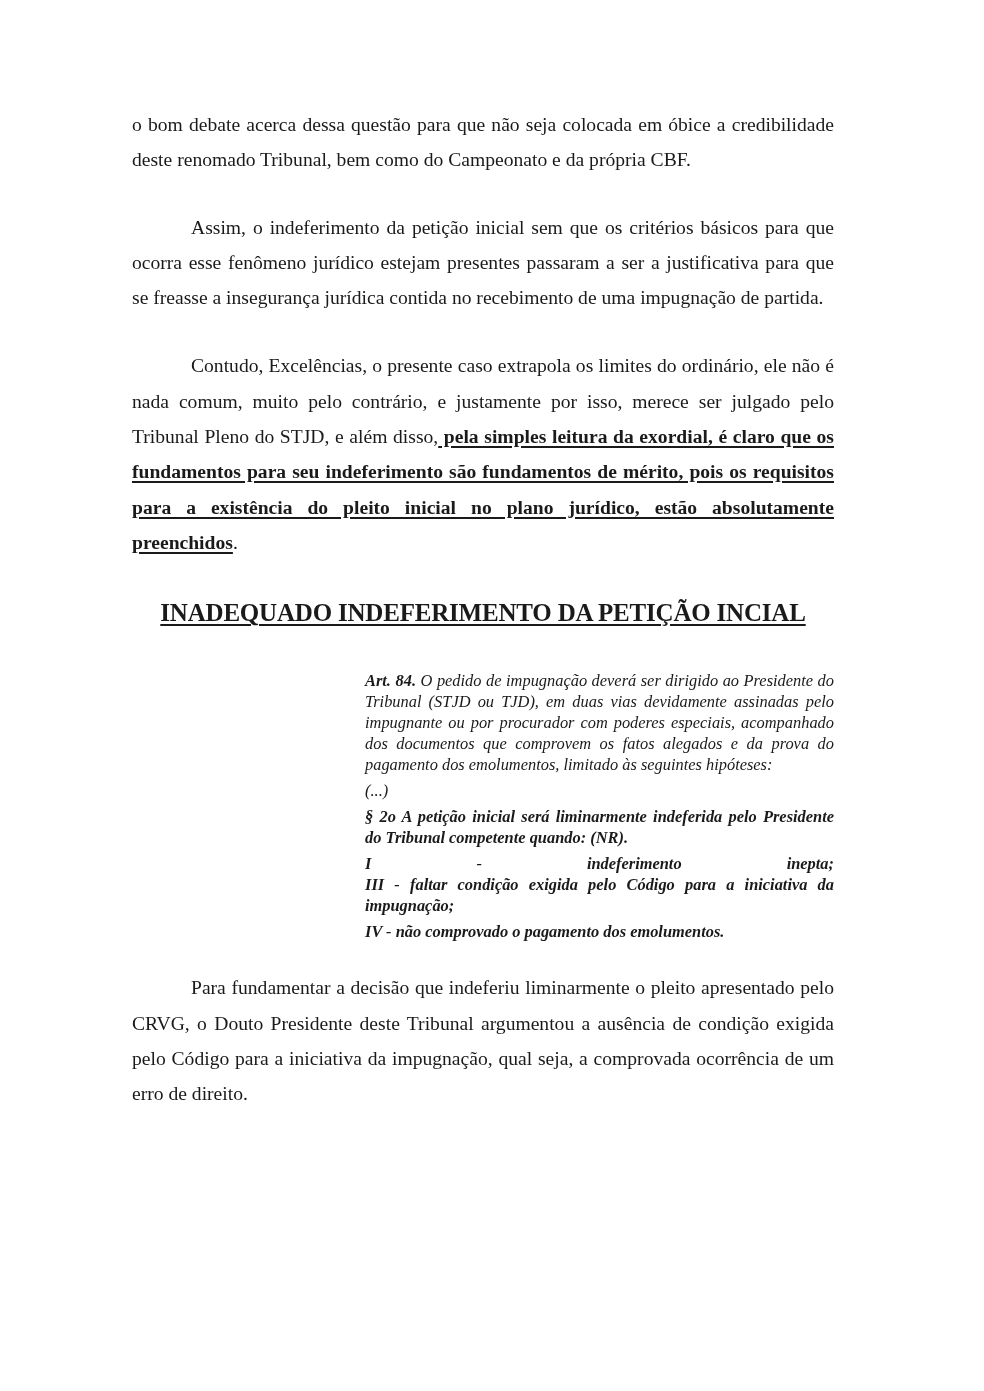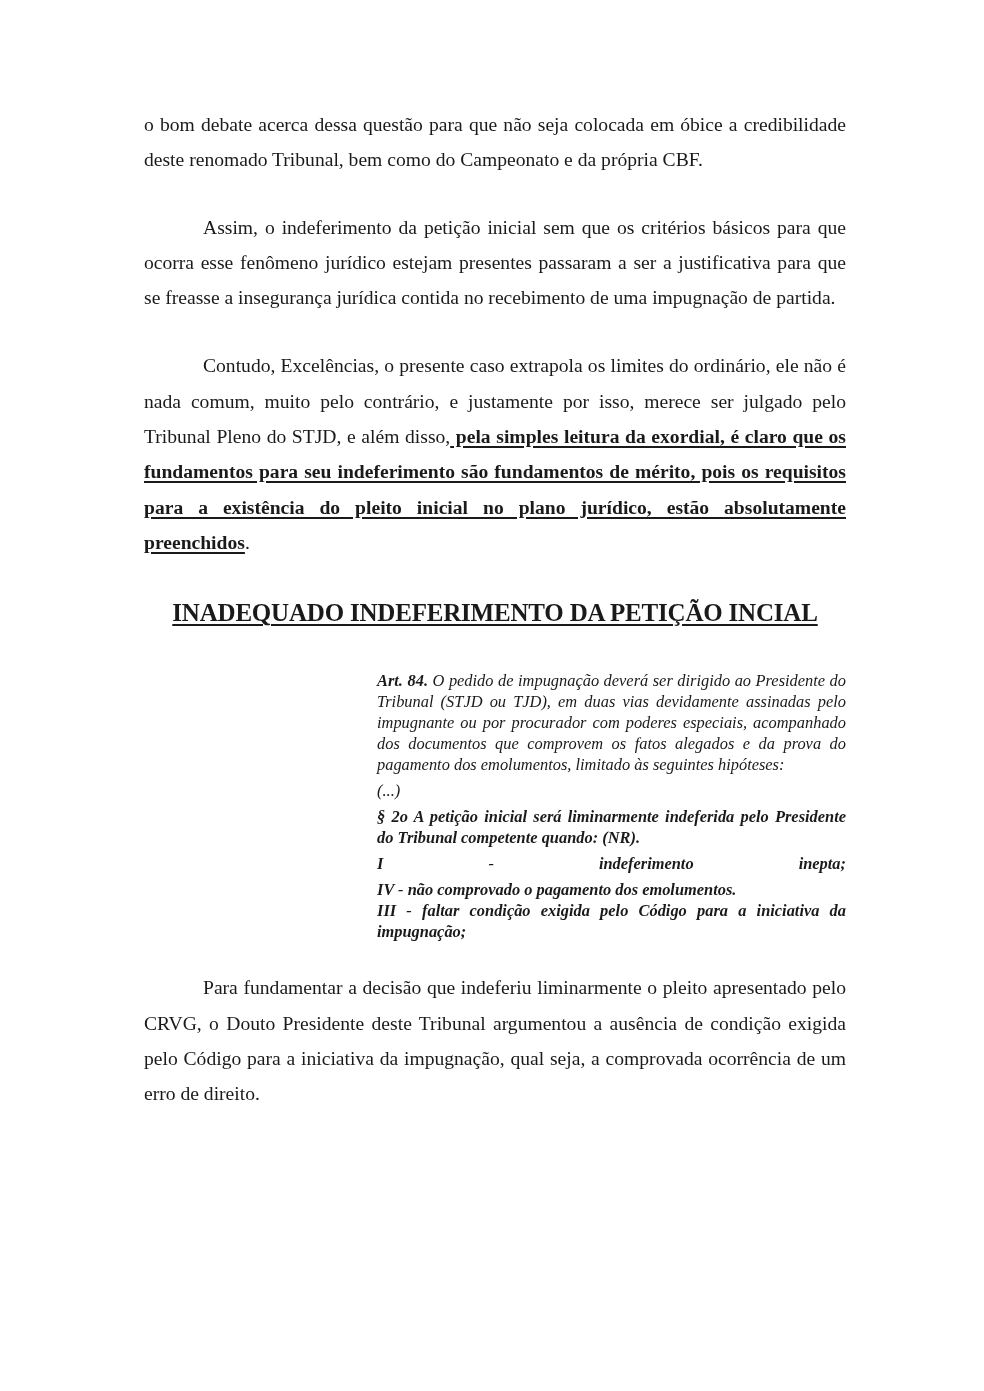--- a/index.html
+++ b/index.html
@@ -10,21 +10,21 @@
   body {
     width: 984px;
     height: 1391px;
     position: relative;
     overflow: hidden;
     font-family: "Liberation Serif", "DejaVu Serif", serif;
     color: #1a1a1a;
   }
   .page {
     position: absolute;
-    left: 144px;
+    left: 132px;
     top: 107px;
     width: 702px;
   }
   .para {
     font-size: 19.6px;
     line-height: 35.3px;
     text-align: justify;
     margin: 0;
   }
   .para.indent { text-indent: 59px; }
@@ -82,21 +82,21 @@
   <div style="height:30px"></div>
 
 
   <div style="height:13px"></div>
 
   <div class="quote">
     <p><span class="b">Art. 84.</span><span> O pedido de impugnação deverá ser dirigido ao Presidente do Tribunal (STJD ou TJD), em duas vias devidamente assinadas pelo impugnante ou por procurador com poderes especiais, acompanhado dos documentos que comprovem os fatos alegados e da prova do pagamento dos emolumentos, limitado às seguintes hipóteses:</span></p>
     <p class="gap">(...)</p>
     <p class="b gap">§ 2o A petição inicial será liminarmente indeferida pelo Presidente do Tribunal competente quando: (NR).</p>
     <p class="b gap justify-line">I - indeferimento inepta;</p>
+    <p class="b">III - faltar condição exigida pelo Código para a iniciativa da impugnação;</p>
     <p class="b gap">IV - não comprovado o pagamento dos emolumentos.</p>
-    <p class="b">III - faltar condição exigida pelo Código para a iniciativa da impugnação;</p>
   </div>
 
   <div style="height:28px"></div>
 
   <p class="para indent">Para fundamentar a decisão que indeferiu liminarmente o pleito apresentado pelo CRVG, o Douto Presidente deste Tribunal argumentou a ausência de condição exigida pelo Código para a iniciativa da impugnação, qual seja, a comprovada ocorrência de um erro de direito.</p>
 
 </div>
 
 </body></html>

